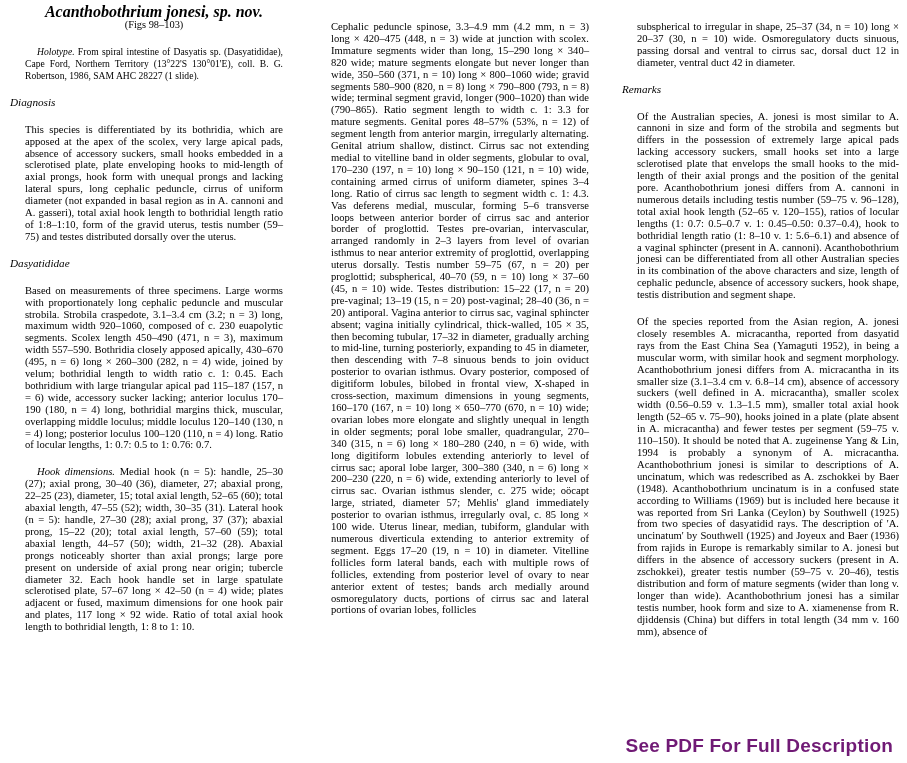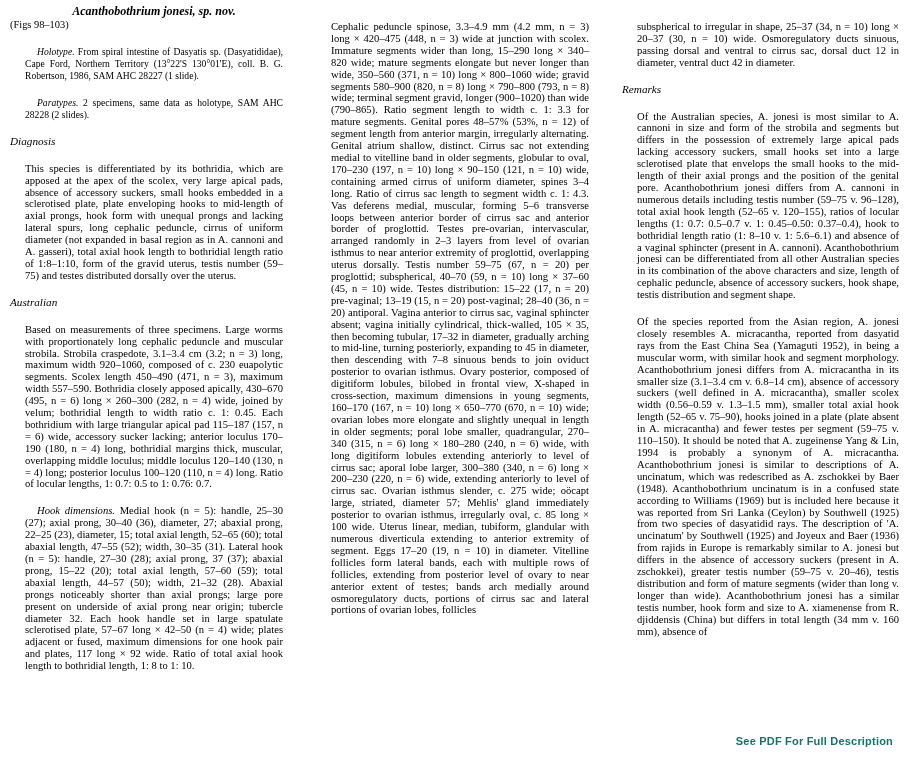--- a/index.html
+++ b/index.html
@@ -45,24 +45,25 @@
     margin: 15px;
     text-indent: 0;
   }
   p.ind {
     text-indent: 12px;
   }
   .title {
     text-align: center;
     font-weight: bold;
     font-style: italic;
-    font-size: 12px;
+    font-size: 16px;
     margin-bottom: 1px;
   }
   .figs {
+    text-align: center;
     font-size: 10.4px;
     margin-bottom: 7px;
   }
   .sect {
     font-style: italic;
     font-size: 11.2px;
     margin-top: 7px;
     margin-bottom: 2px;
   }
   .runin {
@@ -71,45 +72,44 @@
   .small {
     font-size: 9.6px;
     line-height: 12px;
   }
   .sp {
     font-style: italic;
   }
   .watermark {
     position: absolute;
     right: 14px;
-    bottom: 16px;
+    bottom: 6px;
     font-family: "Liberation Sans", sans-serif;
     font-weight: bold;
-    font-size: 11px;
-    color: #0f766e;
+    font-size: 19px;
+    color: #701a75;
     letter-spacing: 0.2px;
   }
 </style>
 </head>
 <body>
 
 <div class="page">
   <div class="columns">
 
     <div class="col">
       <div class="title"><span class="sp">Acanthobothrium jonesi</span><span>, sp. nov.</span></div>
       <div class="figs">(Figs 98–103)</div>
 
       <p class="ind small"><span class="runin">Holotype.</span><span> From spiral intestine of Dasyatis sp. (Dasyatididae), Cape Ford, Northern Territory (13°22'S 130°01'E), coll. B. G. Robertson, 1986, SAM AHC 28227 (1 slide).</span></p>
-      <p class="ind small"><span class="runin">Paratypes.</span><span> 2 specimens, same data as holotype, SAM AHC 28228 (2 slides).</span></p>
 
       <div class="sect">Diagnosis</div>
       <p>This species is differentiated by its bothridia, which are apposed at the apex of the scolex, very large apical pads, absence of accessory suckers, small hooks embedded in a sclerotised plate, plate enveloping hooks to mid-length of axial prongs, hook form with unequal prongs and lacking lateral spurs, long cephalic peduncle, cirrus of uniform diameter (not expanded in basal region as in A. cannoni and A. gasseri), total axial hook length to bothridial length ratio of 1:8–1:10, form of the gravid uterus, testis number (59–75) and testes distributed dorsally over the uterus.</p>
 
-      <div class="sect">Australian</div>
+      <div class="sect">Dasyatididae</div>
       <p>Based on measurements of three specimens. Large worms with proportionately long cephalic peduncle and muscular strobila. Strobila craspedote, 3.1–3.4 cm (3.2; n = 3) long, maximum width 920–1060, composed of c. 230 euapolytic segments. Scolex length 450–490 (471, n = 3), maximum width 557–590. Bothridia closely apposed apically, 430–670 (495, n = 6) long × 260–300 (282, n = 4) wide, joined by velum; bothridial length to width ratio c. 1: 0.45. Each bothridium with large triangular apical pad 115–187 (157, n = 6) wide, accessory sucker lacking; anterior loculus 170–190 (180, n = 4) long, bothridial margins thick, muscular, overlapping middle loculus; middle loculus 120–140 (130, n = 4) long; posterior loculus 100–120 (110, n = 4) long. Ratio of locular lengths, 1: 0.7: 0.5 to 1: 0.76: 0.7.</p>
       <p class="ind"><span class="runin">Hook dimensions.</span><span> Medial hook (n = 5): handle, 25–30 (27); axial prong, 30–40 (36), diameter, 27; abaxial prong, 22–25 (23), diameter, 15; total axial length, 52–65 (60); total abaxial length, 47–55 (52); width, 30–35 (31). Lateral hook (n = 5): handle, 27–30 (28); axial prong, 37 (37); abaxial prong, 15–22 (20); total axial length, 57–60 (59); total abaxial length, 44–57 (50); width, 21–32 (28). Abaxial prongs noticeably shorter than axial prongs; large pore present on underside of axial prong near origin; tubercle diameter 32. Each hook handle set in large spatulate sclerotised plate, 57–67 long × 42–50 (n = 4) wide; plates adjacent or fused, maximum dimensions for one hook pair and plates, 117 long × 92 wide. Ratio of total axial hook length to bothridial length, 1: 8 to 1: 10.</span></p>
     </div>
 
     <div class="col">
       <p>Cephalic peduncle spinose, 3.3–4.9 mm (4.2 mm, n = 3) long × 420–475 (448, n = 3) wide at junction with scolex. Immature segments wider than long, 15–290 long × 340–820 wide; mature segments elongate but never longer than wide, 350–560 (371, n = 10) long × 800–1060 wide; gravid segments 580–900 (820, n = 8) long × 790–800 (793, n = 8) wide; terminal segment gravid, longer (900–1020) than wide (790–865). Ratio segment length to width c. 1: 3.3 for mature segments. Genital pores 48–57% (53%, n = 12) of segment length from anterior margin, irregularly alternating. Genital atrium shallow, distinct. Cirrus sac not extending medial to vitelline band in older segments, globular to oval, 170–230 (197, n = 10) long × 90–150 (121, n = 10) wide, containing armed cirrus of uniform diameter, spines 3–4 long. Ratio of cirrus sac length to segment width c. 1: 4.3. Vas deferens medial, muscular, forming 5–6 transverse loops between anterior border of cirrus sac and anterior border of proglottid. Testes pre-ovarian, intervascular, arranged randomly in 2–3 layers from level of ovarian isthmus to near anterior extremity of proglottid, overlapping uterus dorsally. Testis number 59–75 (67, n = 20) per proglottid; subspherical, 40–70 (59, n = 10) long × 37–60 (45, n = 10) wide. Testes distribution: 15–22 (17, n = 20) pre-vaginal; 13–19 (15, n = 20) post-vaginal; 28–40 (36, n = 20) antiporal. Vagina anterior to cirrus sac, vaginal sphincter absent; vagina initially cylindrical, thick-walled, 105 × 35, then becoming tubular, 17–32 in diameter, gradually arching to mid-line, turning posteriorly, expanding to 45 in diameter, then descending with 7–8 sinuous bends to join oviduct posterior to ovarian isthmus. Ovary posterior, composed of digitiform lobules, bilobed in frontal view, X-shaped in cross-section, maximum dimensions in young segments, 160–170 (167, n = 10) long × 650–770 (670, n = 10) wide; ovarian lobes more elongate and slightly unequal in length in older segments; poral lobe smaller, quadrangular, 270–340 (315, n = 6) long × 180–280 (240, n = 6) wide, with long digitiform lobules extending anteriorly to level of cirrus sac; aporal lobe larger, 300–380 (340, n = 6) long × 200–230 (220, n = 6) wide, extending anteriorly to level of cirrus sac. Ovarian isthmus slender, c. 275 wide; oöcapt large, striated, diameter 57; Mehlis' gland immediately posterior to ovarian isthmus, irregularly oval, c. 85 long × 100 wide. Uterus linear, median, tubiform, glandular with numerous diverticula extending to anterior extremity of segment. Eggs 17–20 (19, n = 10) in diameter. Vitelline follicles form lateral bands, each with multiple rows of follicles, extending from posterior level of ovary to near anterior extent of testes; bands arch medially around osmoregulatory ducts, portions of cirrus sac and lateral portions of ovarian lobes, follicles</p>
     </div>
 
     <div class="col wide">
       <p>subspherical to irregular in shape, 25–37 (34, n = 10) long × 20–37 (30, n = 10) wide. Osmoregulatory ducts sinuous, passing dorsal and ventral to cirrus sac, dorsal duct 12 in diameter, ventral duct 42 in diameter.</p>

